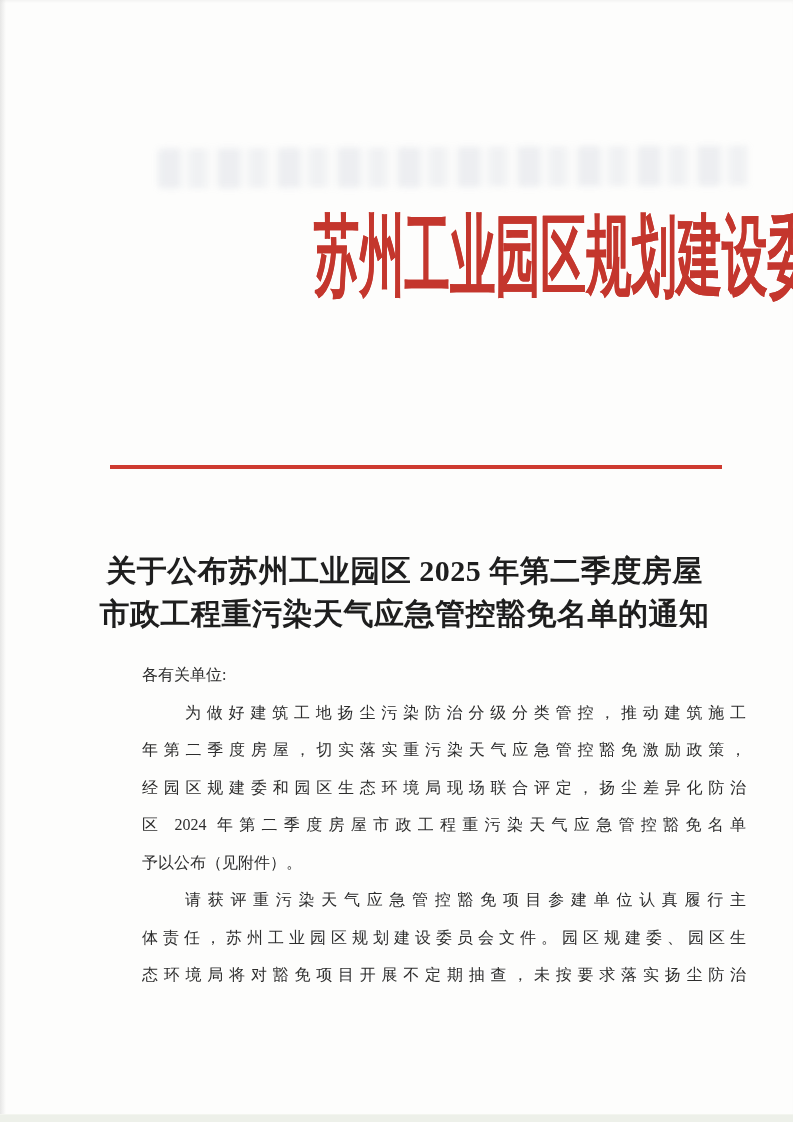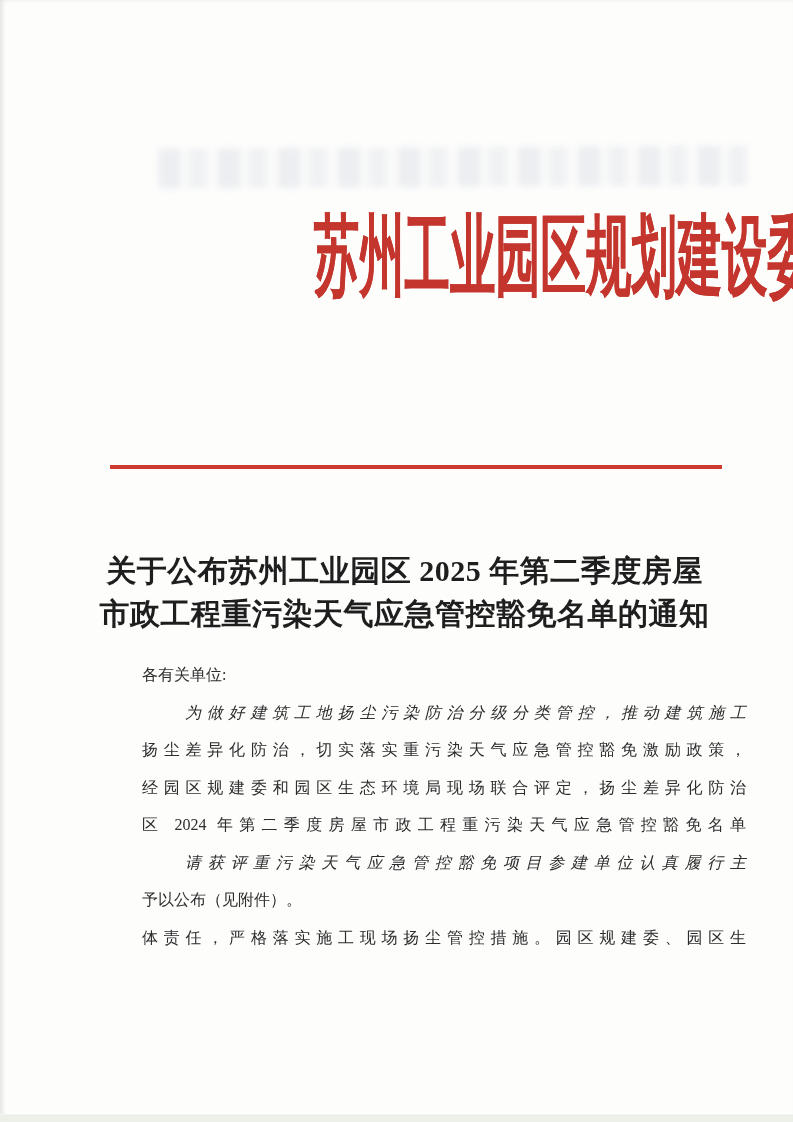--- a/index.html
+++ b/index.html
@@ -100,21 +100,20 @@
     white-space: nowrap;
     letter-spacing: 0px;
   }
   .doc-body .line.just {
     white-space: normal;
     text-align: justify;
     text-align-last: justify;
   }
   .doc-body .line.ind {
     text-indent: 43px;
-    font-style: italic;
   }
 
   
   .bottom-edge {
     position: absolute;
     left: 0;
     bottom: 0;
     width: 793px;
     height: 7px;
     background: #edf0e9;
@@ -144,24 +143,25 @@
   <div class="red-rule"></div>
 
   <h1 class="doc-title">
     <div>关于公布苏州工业园区 2025 年第二季度房屋</div>
     <div>市政工程重污染天气应急管控豁免名单的通知</div>
   </h1>
 
   <div class="doc-body">
       <div class="line">各有关单位:</div>
       <div class="line just ind">为做好建筑工地扬尘污染防治分级分类管控，推动建筑施工</div>
-      <div class="line just">扬尘差异化防治，切实落实重污染天气应急管控豁免激励政策，</div>
+      <div class="line just">年第二季度房屋，切实落实重污染天气应急管控豁免激励政策，</div>
       <div class="line just">经园区规建委和园区生态环境局现场联合评定，扬尘差异化防治</div>
       <div class="line just">区 2024 年第二季度房屋市政工程重污染天气应急管控豁免名单</div>
+      <div class="line">予以公布（见附件）。</div>
       <div class="line just ind">请获评重污染天气应急管控豁免项目参建单位认真履行主</div>
-      <div class="line">予以公布（见附件）。</div>
-      <div class="line just">体责任，严格落实施工现场扬尘管控措施。园区规建委、园区生</div>
+      <div class="line just">体责任，苏州工业园区规划建设委员会文件。园区规建委、园区生</div>
+      <div class="line just">态环境局将对豁免项目开展不定期抽查，未按要求落实扬尘防治</div>
     </div>
 
   <div class="left-edge"></div>
   <div class="bottom-edge"></div>
 
 </div>
 
 </body></html>

